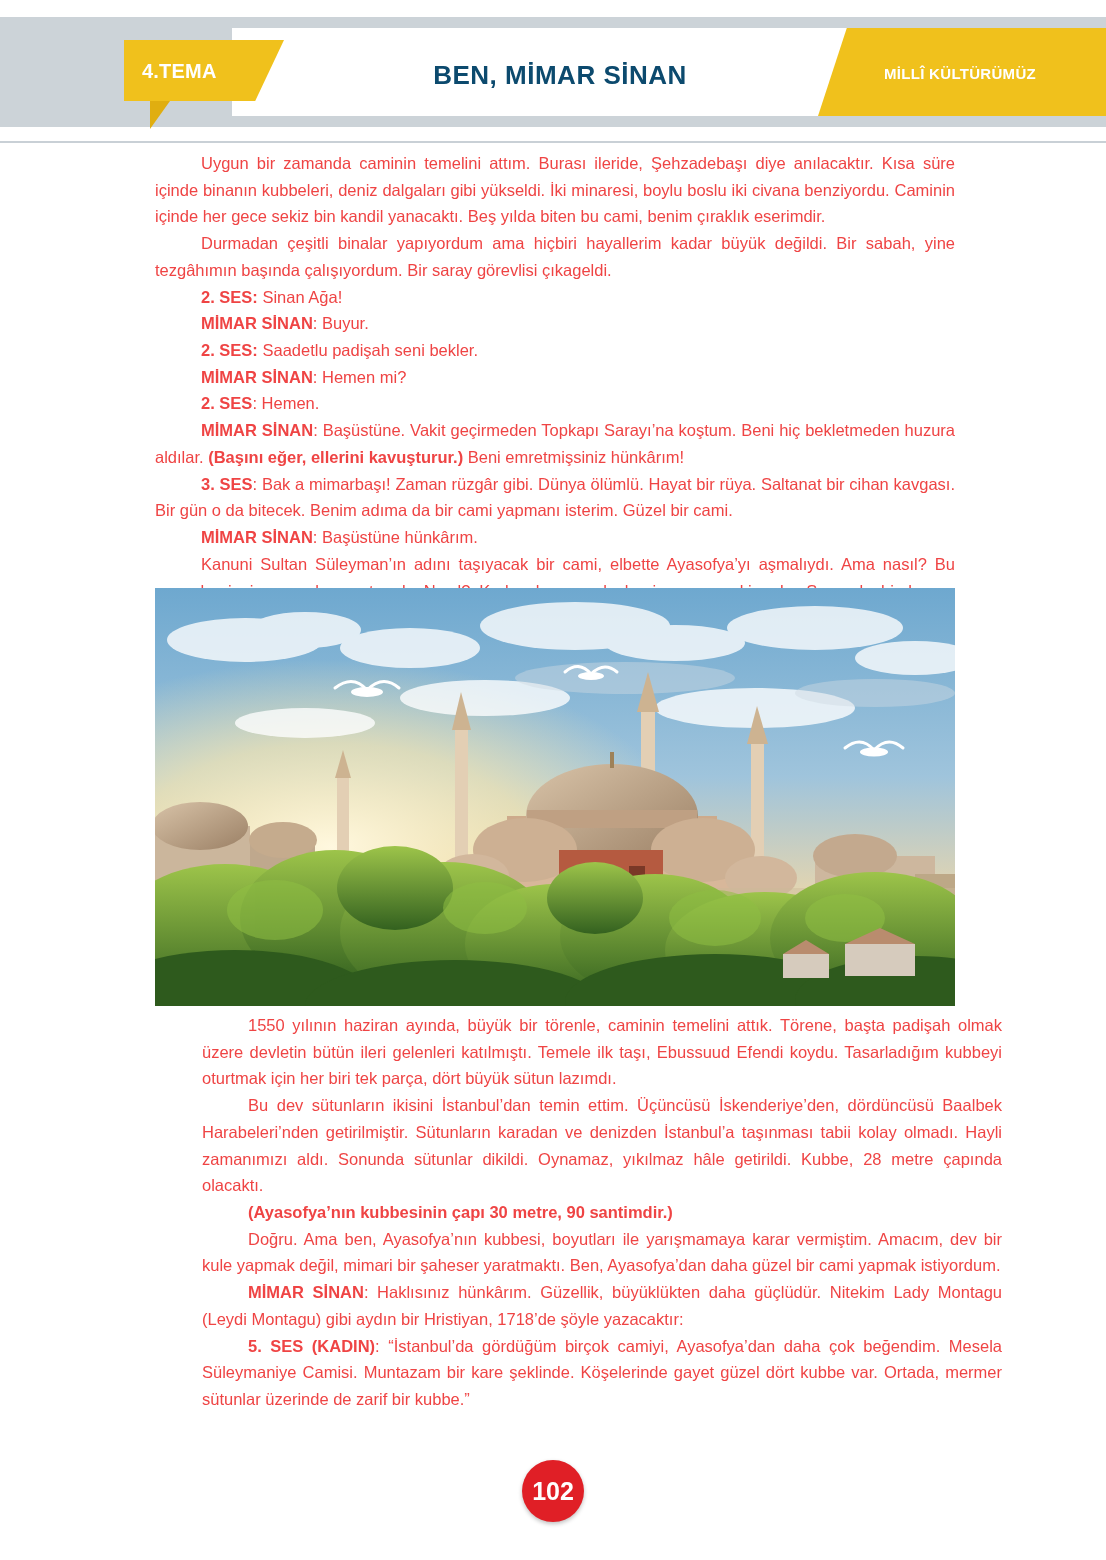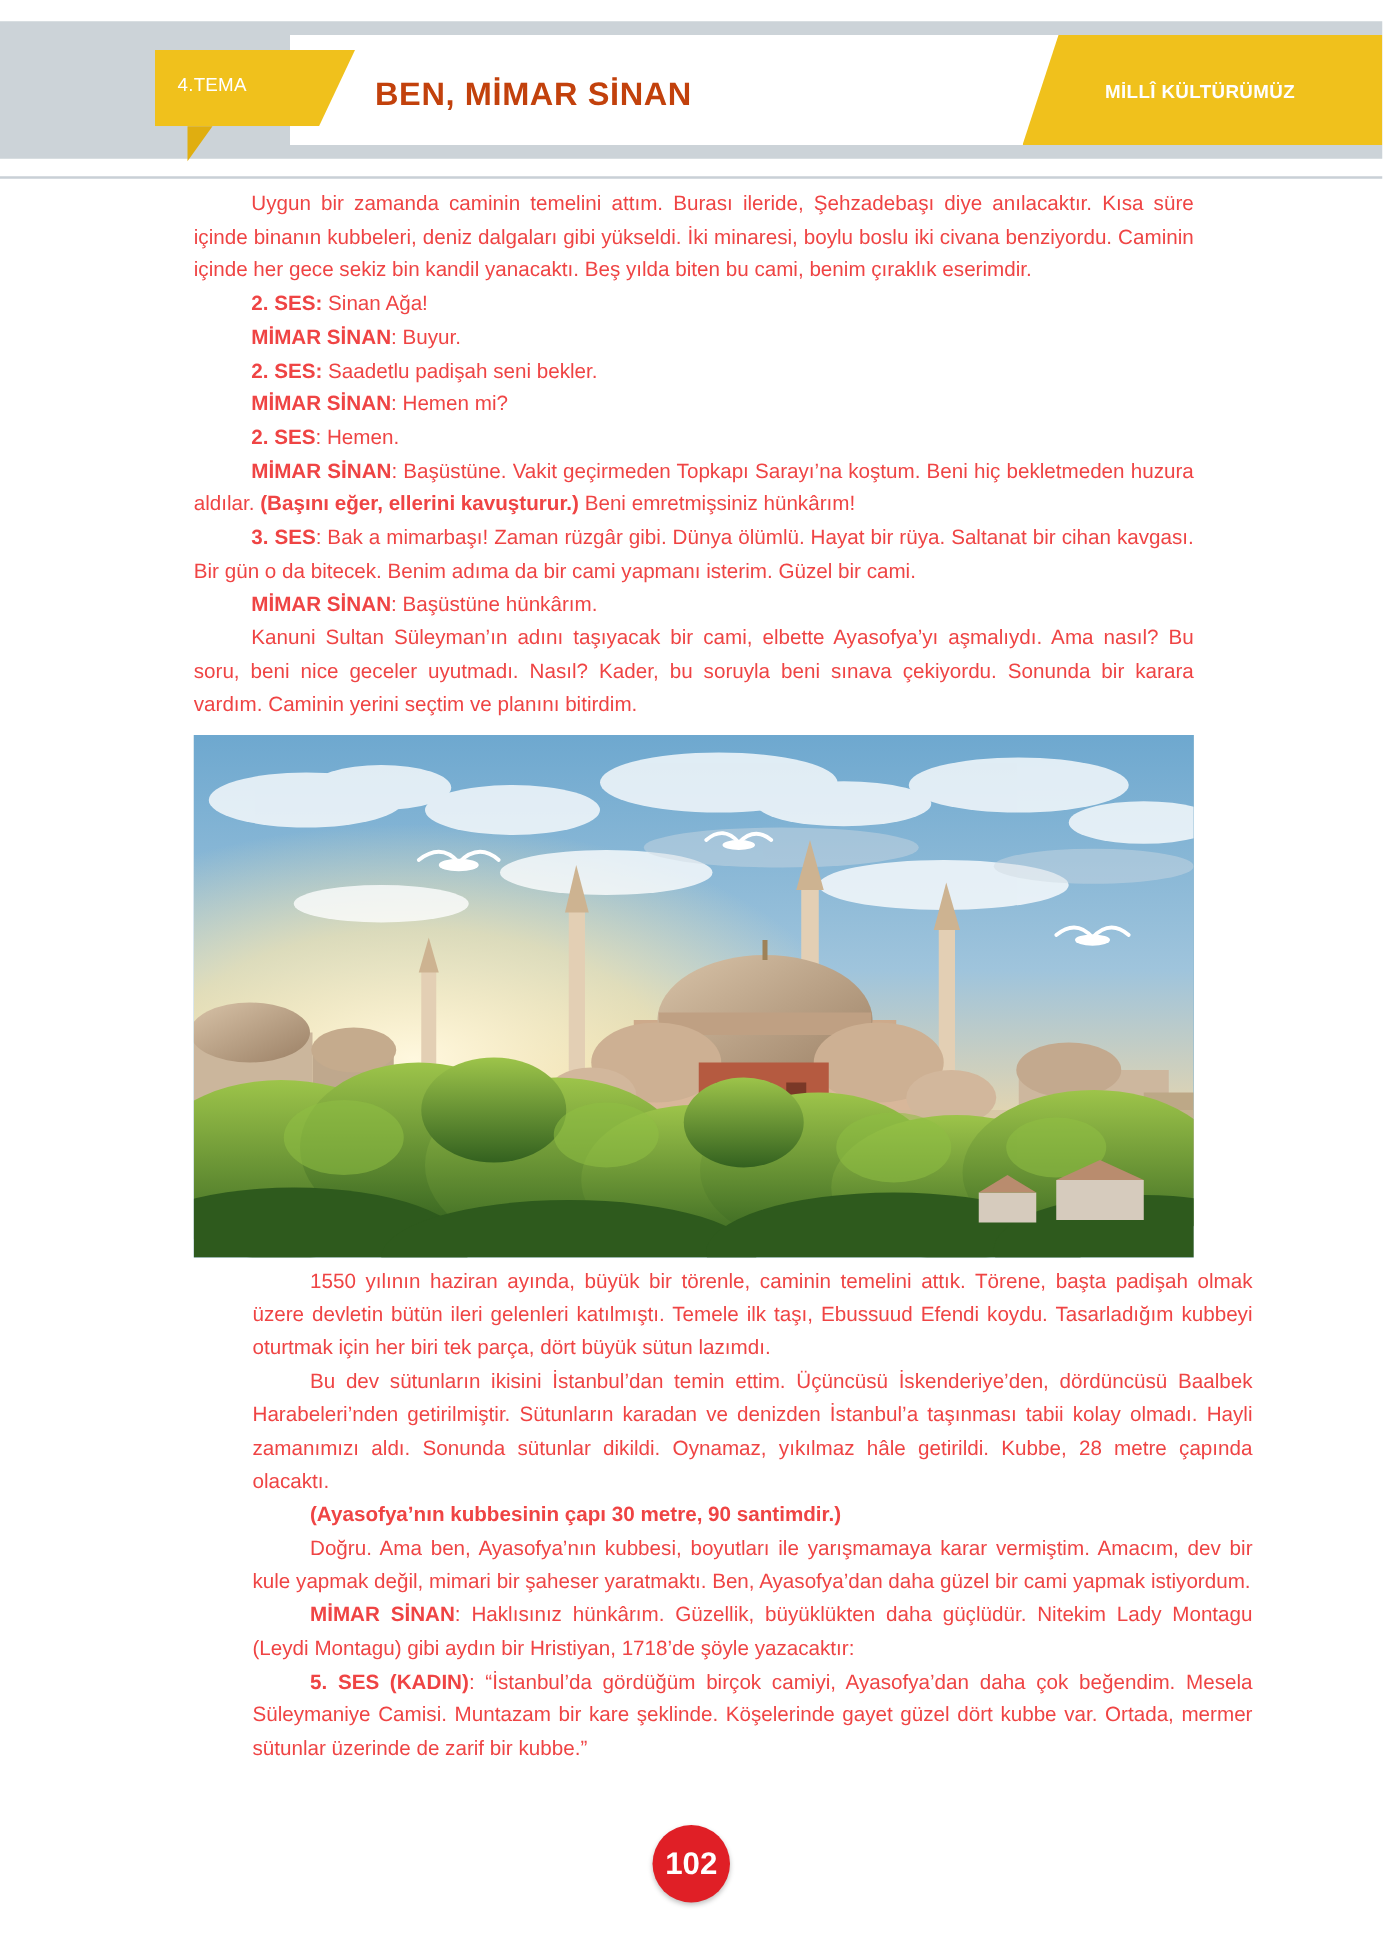--- a/index.html
+++ b/index.html
@@ -46,22 +46,22 @@
     top: 40px;
     width: 160px;
     height: 61px;
     background: #f0c11c;
     clip-path: polygon(0 0, 100% 0, 82% 100%, 0% 100%);
   }
   .tema-tag-label {
     position: absolute;
     left: 18px;
     top: 20px;
-    font-size: 15px;
-    font-weight: normal;
+    font-size: 20px;
+    font-weight: bold;
     color: #ffffff;
     letter-spacing: 0.2px;
   }
   .tema-tail {
     position: absolute;
     left: 150px;
     top: 101px;
     width: 0;
     height: 0;
     border-left: 20px solid #e0ae10;
@@ -75,23 +75,24 @@
     width: 288px;
     height: 88px;
     background: #f0c11c;
     clip-path: polygon(10% 0, 100% 0, 100% 100%, 0% 100%);
   }
   .header-title {
     position: absolute;
     left: 300px;
     top: 60px;
     width: 520px;
+    text-align: center;
     font-size: 26px;
     font-weight: bold;
-    color: #c2410c;
+    color: #0c4a6e;
     letter-spacing: 0.5px;
   }
   .header-right-label {
     position: absolute;
     left: 840px;
     top: 65px;
     width: 240px;
     text-align: center;
     font-size: 15px;
     font-weight: bold;
@@ -182,20 +183,21 @@
     <span class="tema-tag-label">4.TEMA</span>
   </div>
   <div class="tema-tail"></div>
   <div class="header-title">BEN, MİMAR SİNAN</div>
   <div class="header-right-label">MİLLÎ KÜLTÜRÜMÜZ</div>
   <div class="header-rule"></div>
 </div>
 
 <div class="content">
   <p class="para indent">Uygun bir zamanda caminin temelini attım. Burası ileride, Şehzadebaşı diye anılacaktır. Kısa süre içinde binanın kubbeleri, deniz dalgaları gibi yükseldi. İki minaresi, boylu boslu iki civana benziyordu. Caminin içinde her gece sekiz bin kandil yanacaktı. Beş yılda biten bu cami, benim çıraklık eserimdir.</p>
+  <p class="para indent">Durmadan çeşitli binalar yapıyordum ama hiçbiri hayallerim kadar büyük değildi. Bir sabah, yine tezgâhımın başında çalışıyordum. Bir saray görevlisi çıkageldi.</p>
 
   <p class="para indent"><span class="b">2. SES:</span><span> Sinan Ağa!</span></p>
 
   <p class="para indent"><span class="b">MİMAR SİNAN</span><span>: Buyur.</span></p>
 
   <p class="para indent"><span class="b">2. SES:</span><span> Saadetlu padişah seni bekler.</span></p>
 
   <p class="para indent"><span class="b">MİMAR SİNAN</span><span>: Hemen mi?</span></p>
 
   <p class="para indent"><span class="b">2. SES</span><span>: Hemen.</span></p>

